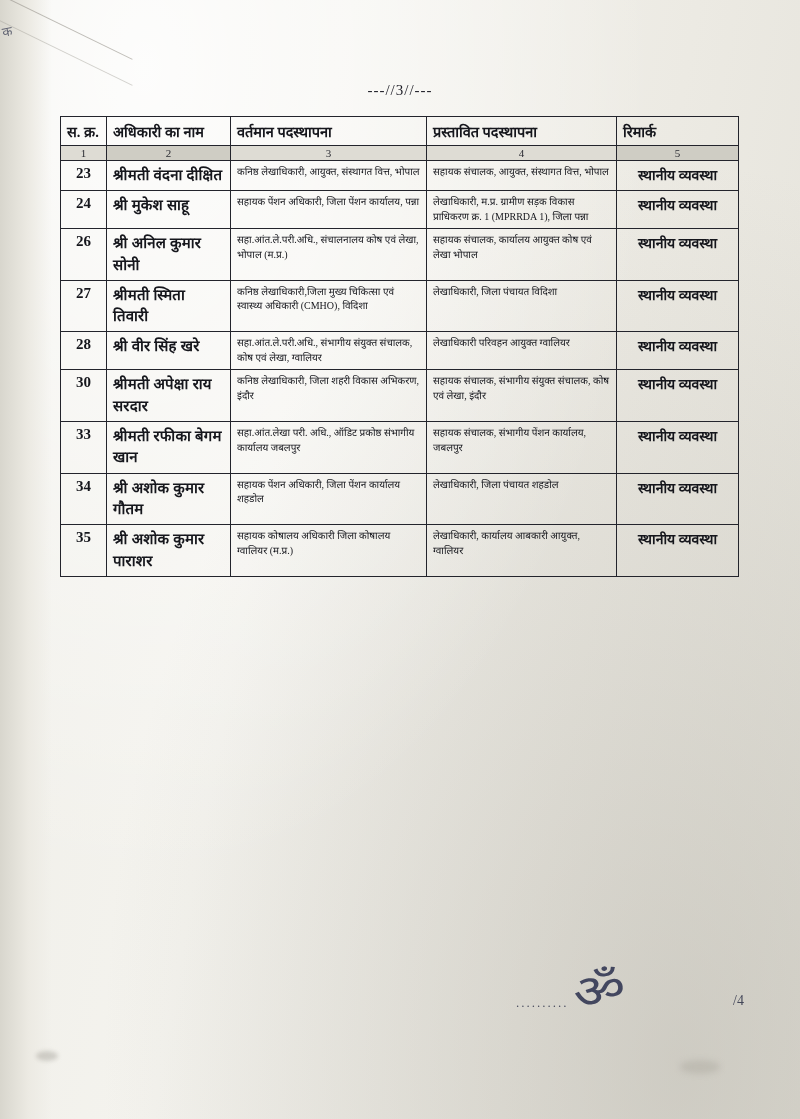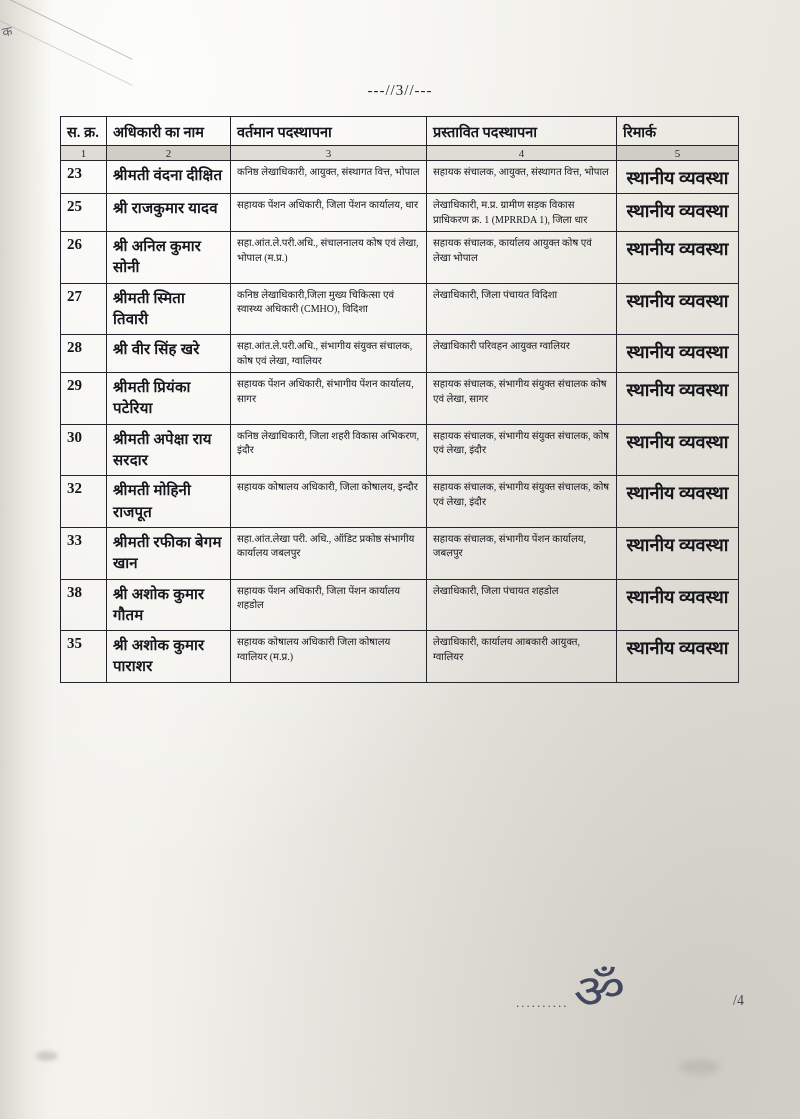--- a/index.html
+++ b/index.html
@@ -104,37 +104,37 @@
     text-align: center;
     font-size: 11px;
     padding: 1px 2px;
     background: #dedcd4;
     color: #2a2b32;
   }
   tr.colnums td.shade {
     background: #cfcdc4;
   }
   td.c-sr {
-    text-align: left;
+    text-align: center;
     font-size: 15px;
     vertical-align: middle;
     font-weight: 600;
   }
   td.c-name {
     font-size: 15px;
     font-weight: bold;
     line-height: 1.42;
     letter-spacing: .2px;
   }
   td.c-cur, td.c-prop {
     font-size: 10px;
     line-height: 1.45;
   }
   td.c-rem {
-    font-size: 18px;
+    font-size: 14px;
     font-weight: bold;
     text-align: center;
     vertical-align: middle;
   }
   .w-sr    { width: 46px; }
   .w-name  { width: 124px; }
   .w-cur   { width: 196px; }
   .w-prop  { width: 190px; }
   .w-rem   { width: 122px; }
 
@@ -229,24 +229,24 @@
     </thead>
     <tbody>
       <tr>
         <td class="c-sr">23</td>
         <td class="c-name">श्रीमती वंदना दीक्षित</td>
         <td class="c-cur">कनिष्ठ लेखाधिकारी, आयुक्त, संस्थागत वित्त, भोपाल</td>
         <td class="c-prop">सहायक संचालक, आयुक्त, संस्थागत वित्त, भोपाल</td>
         <td class="c-rem">स्थानीय व्यवस्था</td>
       </tr>
       <tr>
-        <td class="c-sr">25</td>
-        <td class="c-name">श्री राजकुमार यादव</td>
-        <td class="c-cur">सहायक पेंशन अधिकारी, जिला पेंशन कार्यालय, धार</td>
-        <td class="c-prop">लेखाधिकारी, म.प्र. ग्रामीण सड़क विकास प्राधिकरण क्र. 1 (MPRRDA 1), जिला धार</td>
+        <td class="c-sr">24</td>
+        <td class="c-name">श्री मुकेश साहू</td>
+        <td class="c-cur">सहायक पेंशन अधिकारी, जिला पेंशन कार्यालय, पन्ना</td>
+        <td class="c-prop">लेखाधिकारी, म.प्र. ग्रामीण सड़क विकास प्राधिकरण क्र. 1 (MPRRDA 1), जिला पन्ना</td>
         <td class="c-rem">स्थानीय व्यवस्था</td>
       </tr>
       <tr>
         <td class="c-sr">26</td>
         <td class="c-name">श्री अनिल कुमार सोनी</td>
         <td class="c-cur">सहा.आंत.ले.परी.अधि., संचालनालय कोष एवं लेखा, भोपाल (म.प्र.)</td>
         <td class="c-prop">सहायक संचालक, कार्यालय आयुक्त कोष एवं लेखा भोपाल</td>
         <td class="c-rem">स्थानीय व्यवस्था</td>
       </tr>
       <tr>
@@ -257,49 +257,35 @@
         <td class="c-rem">स्थानीय व्यवस्था</td>
       </tr>
       <tr>
         <td class="c-sr">28</td>
         <td class="c-name">श्री वीर सिंह खरे</td>
         <td class="c-cur">सहा.आंत.ले.परी.अधि., संभागीय संयुक्त संचालक, कोष एवं लेखा, ग्वालियर</td>
         <td class="c-prop">लेखाधिकारी परिवहन आयुक्त ग्वालियर</td>
         <td class="c-rem">स्थानीय व्यवस्था</td>
       </tr>
       <tr>
-        <td class="c-sr">29</td>
-        <td class="c-name">श्रीमती प्रियंका पटेरिया</td>
-        <td class="c-cur">सहायक पेंशन अधिकारी, संभागीय पेंशन कार्यालय, सागर</td>
-        <td class="c-prop">सहायक संचालक, संभागीय संयुक्त संचालक कोष एवं लेखा, सागर</td>
-        <td class="c-rem">स्थानीय व्यवस्था</td>
-      </tr>
-      <tr>
         <td class="c-sr">30</td>
         <td class="c-name">श्रीमती अपेक्षा राय सरदार</td>
         <td class="c-cur">कनिष्ठ लेखाधिकारी, जिला शहरी विकास अभिकरण, इंदौर</td>
         <td class="c-prop">सहायक संचालक, संभागीय संयुक्त संचालक, कोष एवं लेखा, इंदौर</td>
         <td class="c-rem">स्थानीय व्यवस्था</td>
       </tr>
       <tr>
-        <td class="c-sr">32</td>
-        <td class="c-name">श्रीमती मोहिनी राजपूत</td>
-        <td class="c-cur">सहायक कोषालय अधिकारी, जिला कोषालय, इन्दौर</td>
-        <td class="c-prop">सहायक संचालक, संभागीय संयुक्त संचालक, कोष एवं लेखा, इंदौर</td>
-        <td class="c-rem">स्थानीय व्यवस्था</td>
-      </tr>
-      <tr>
         <td class="c-sr">33</td>
         <td class="c-name">श्रीमती रफीका बेगम खान</td>
         <td class="c-cur">सहा.आंत.लेखा परी. अधि., ऑडिट प्रकोष्ठ संभागीय कार्यालय जबलपुर</td>
         <td class="c-prop">सहायक संचालक, संभागीय पेंशन कार्यालय, जबलपुर</td>
         <td class="c-rem">स्थानीय व्यवस्था</td>
       </tr>
       <tr>
-        <td class="c-sr">38</td>
+        <td class="c-sr">34</td>
         <td class="c-name">श्री अशोक कुमार गौतम</td>
         <td class="c-cur">सहायक पेंशन अधिकारी, जिला पेंशन कार्यालय शहडोल</td>
         <td class="c-prop">लेखाधिकारी, जिला पंचायत शहडोल</td>
         <td class="c-rem">स्थानीय व्यवस्था</td>
       </tr>
       <tr>
         <td class="c-sr">35</td>
         <td class="c-name">श्री अशोक कुमार पाराशर</td>
         <td class="c-cur">सहायक कोषालय अधिकारी जिला कोषालय ग्वालियर (म.प्र.)</td>
         <td class="c-prop">लेखाधिकारी, कार्यालय आबकारी आयुक्त, ग्वालियर</td>

